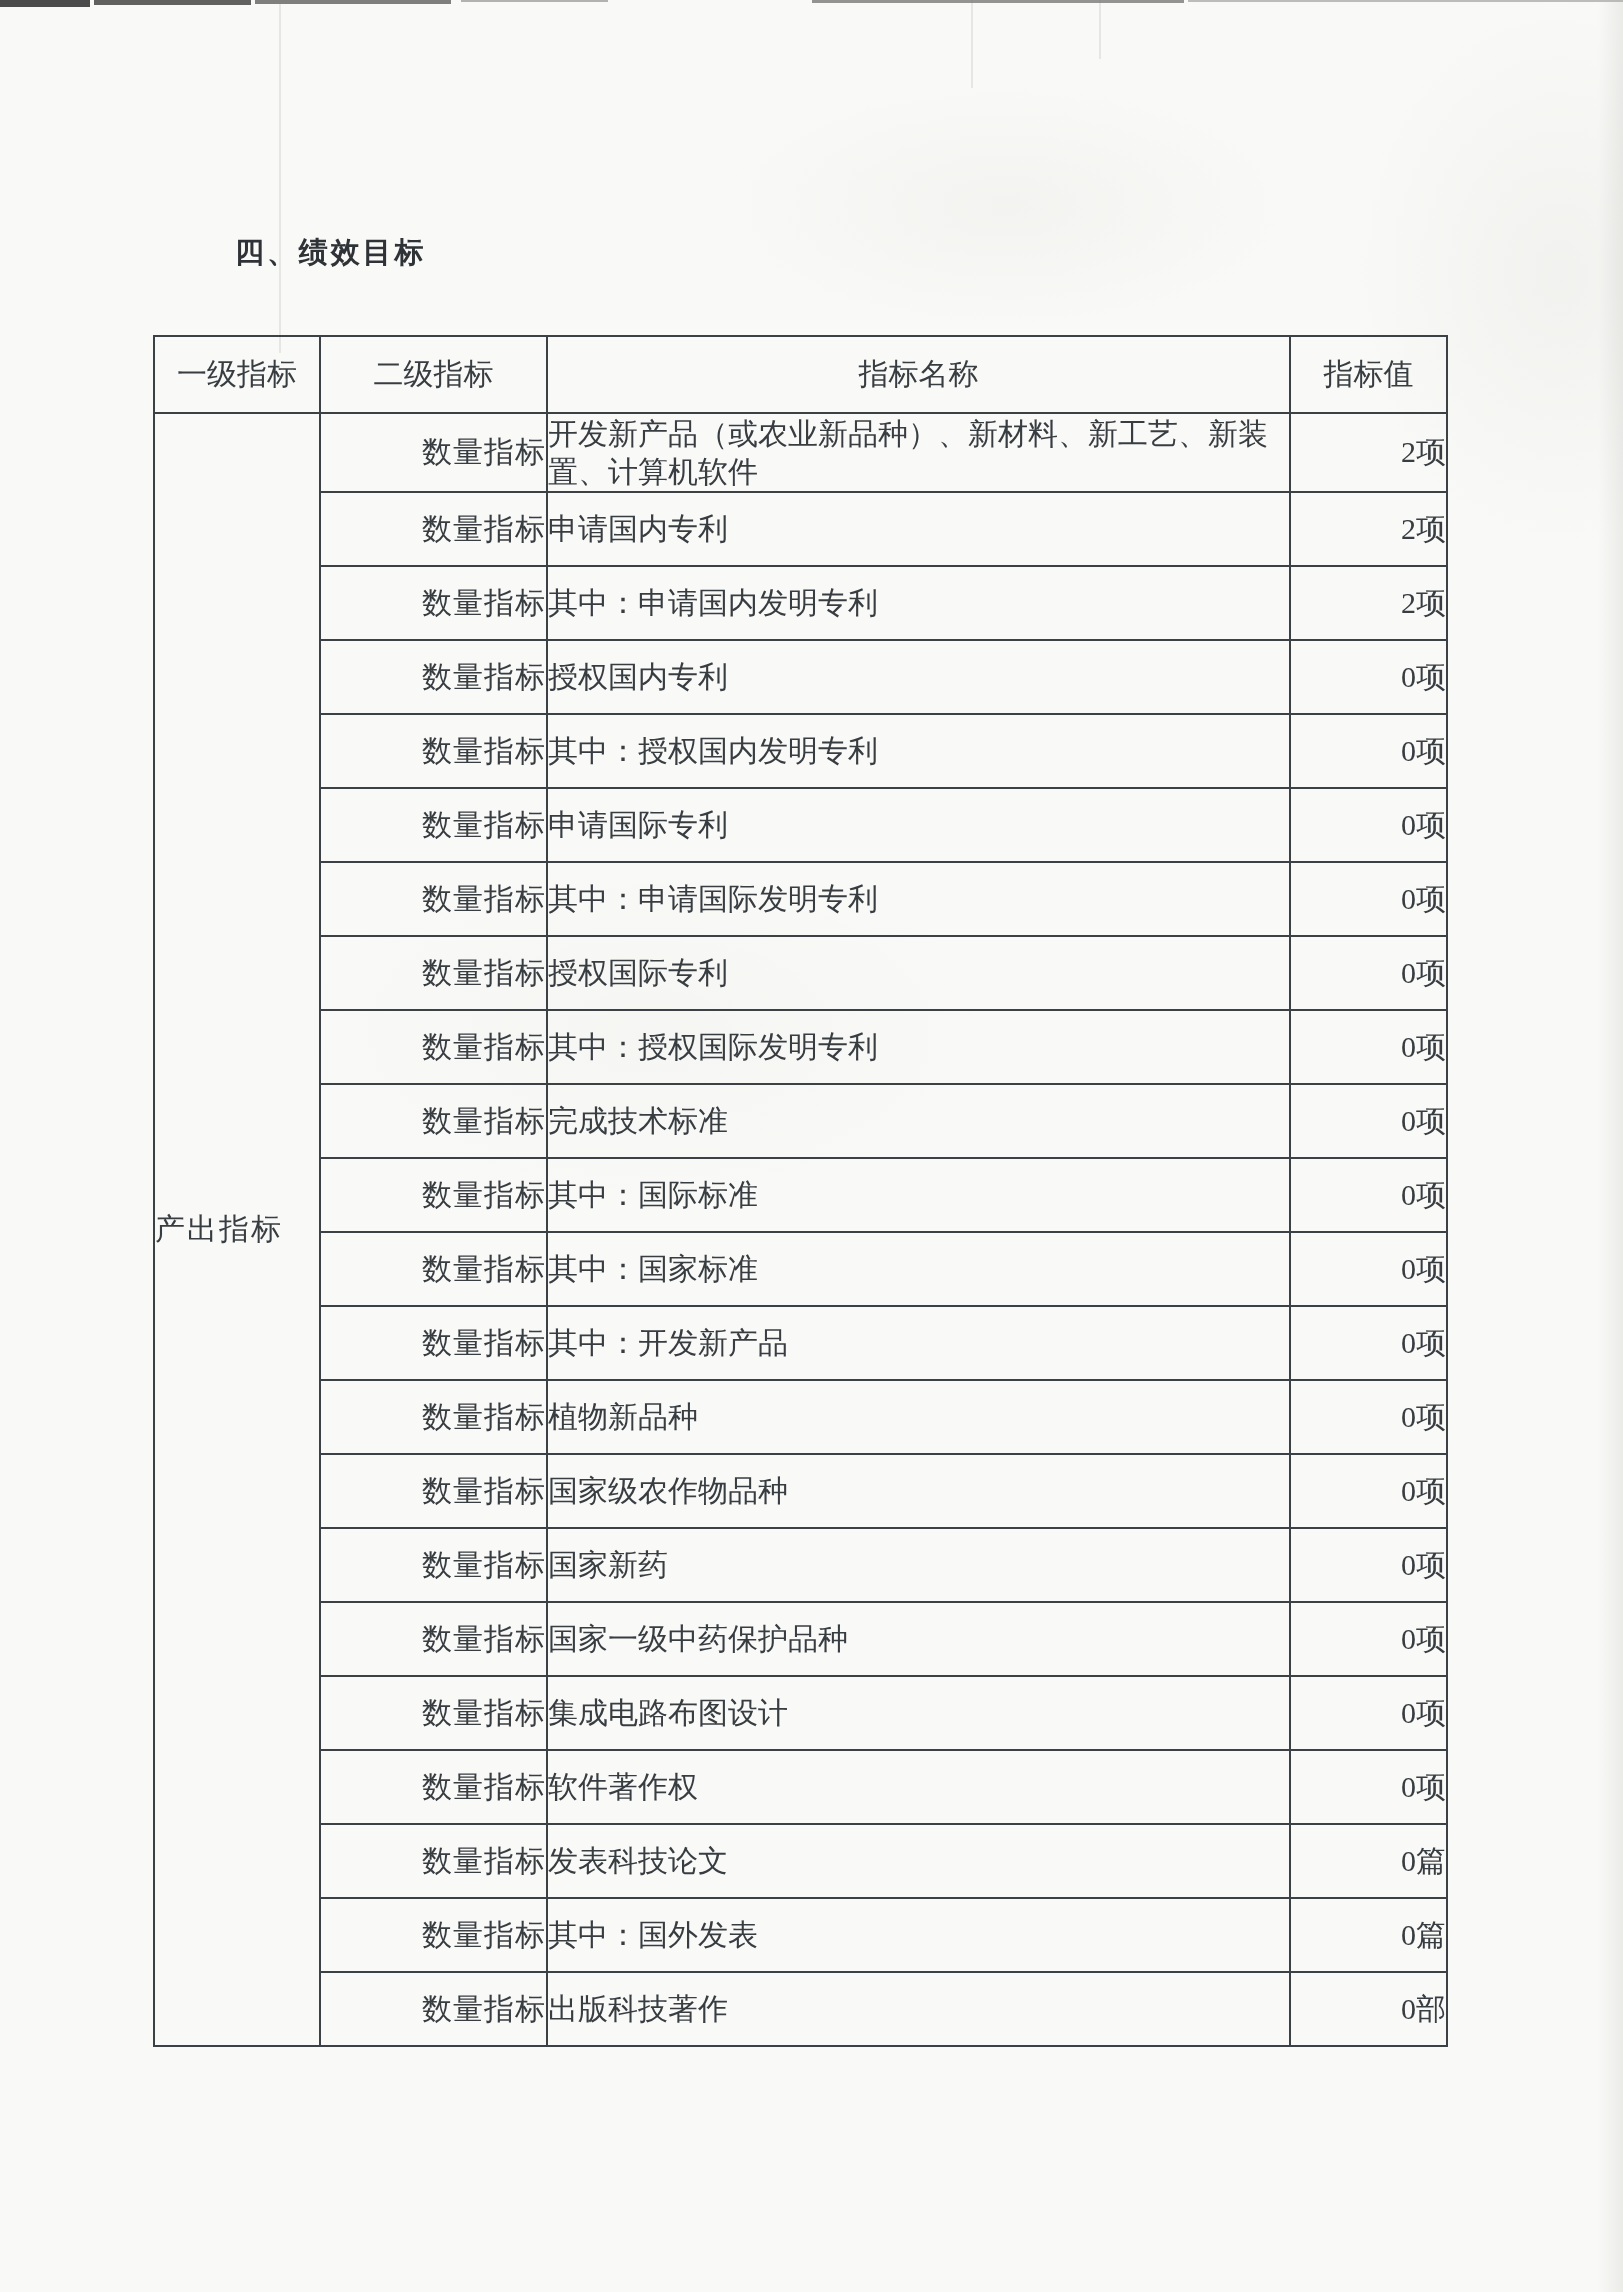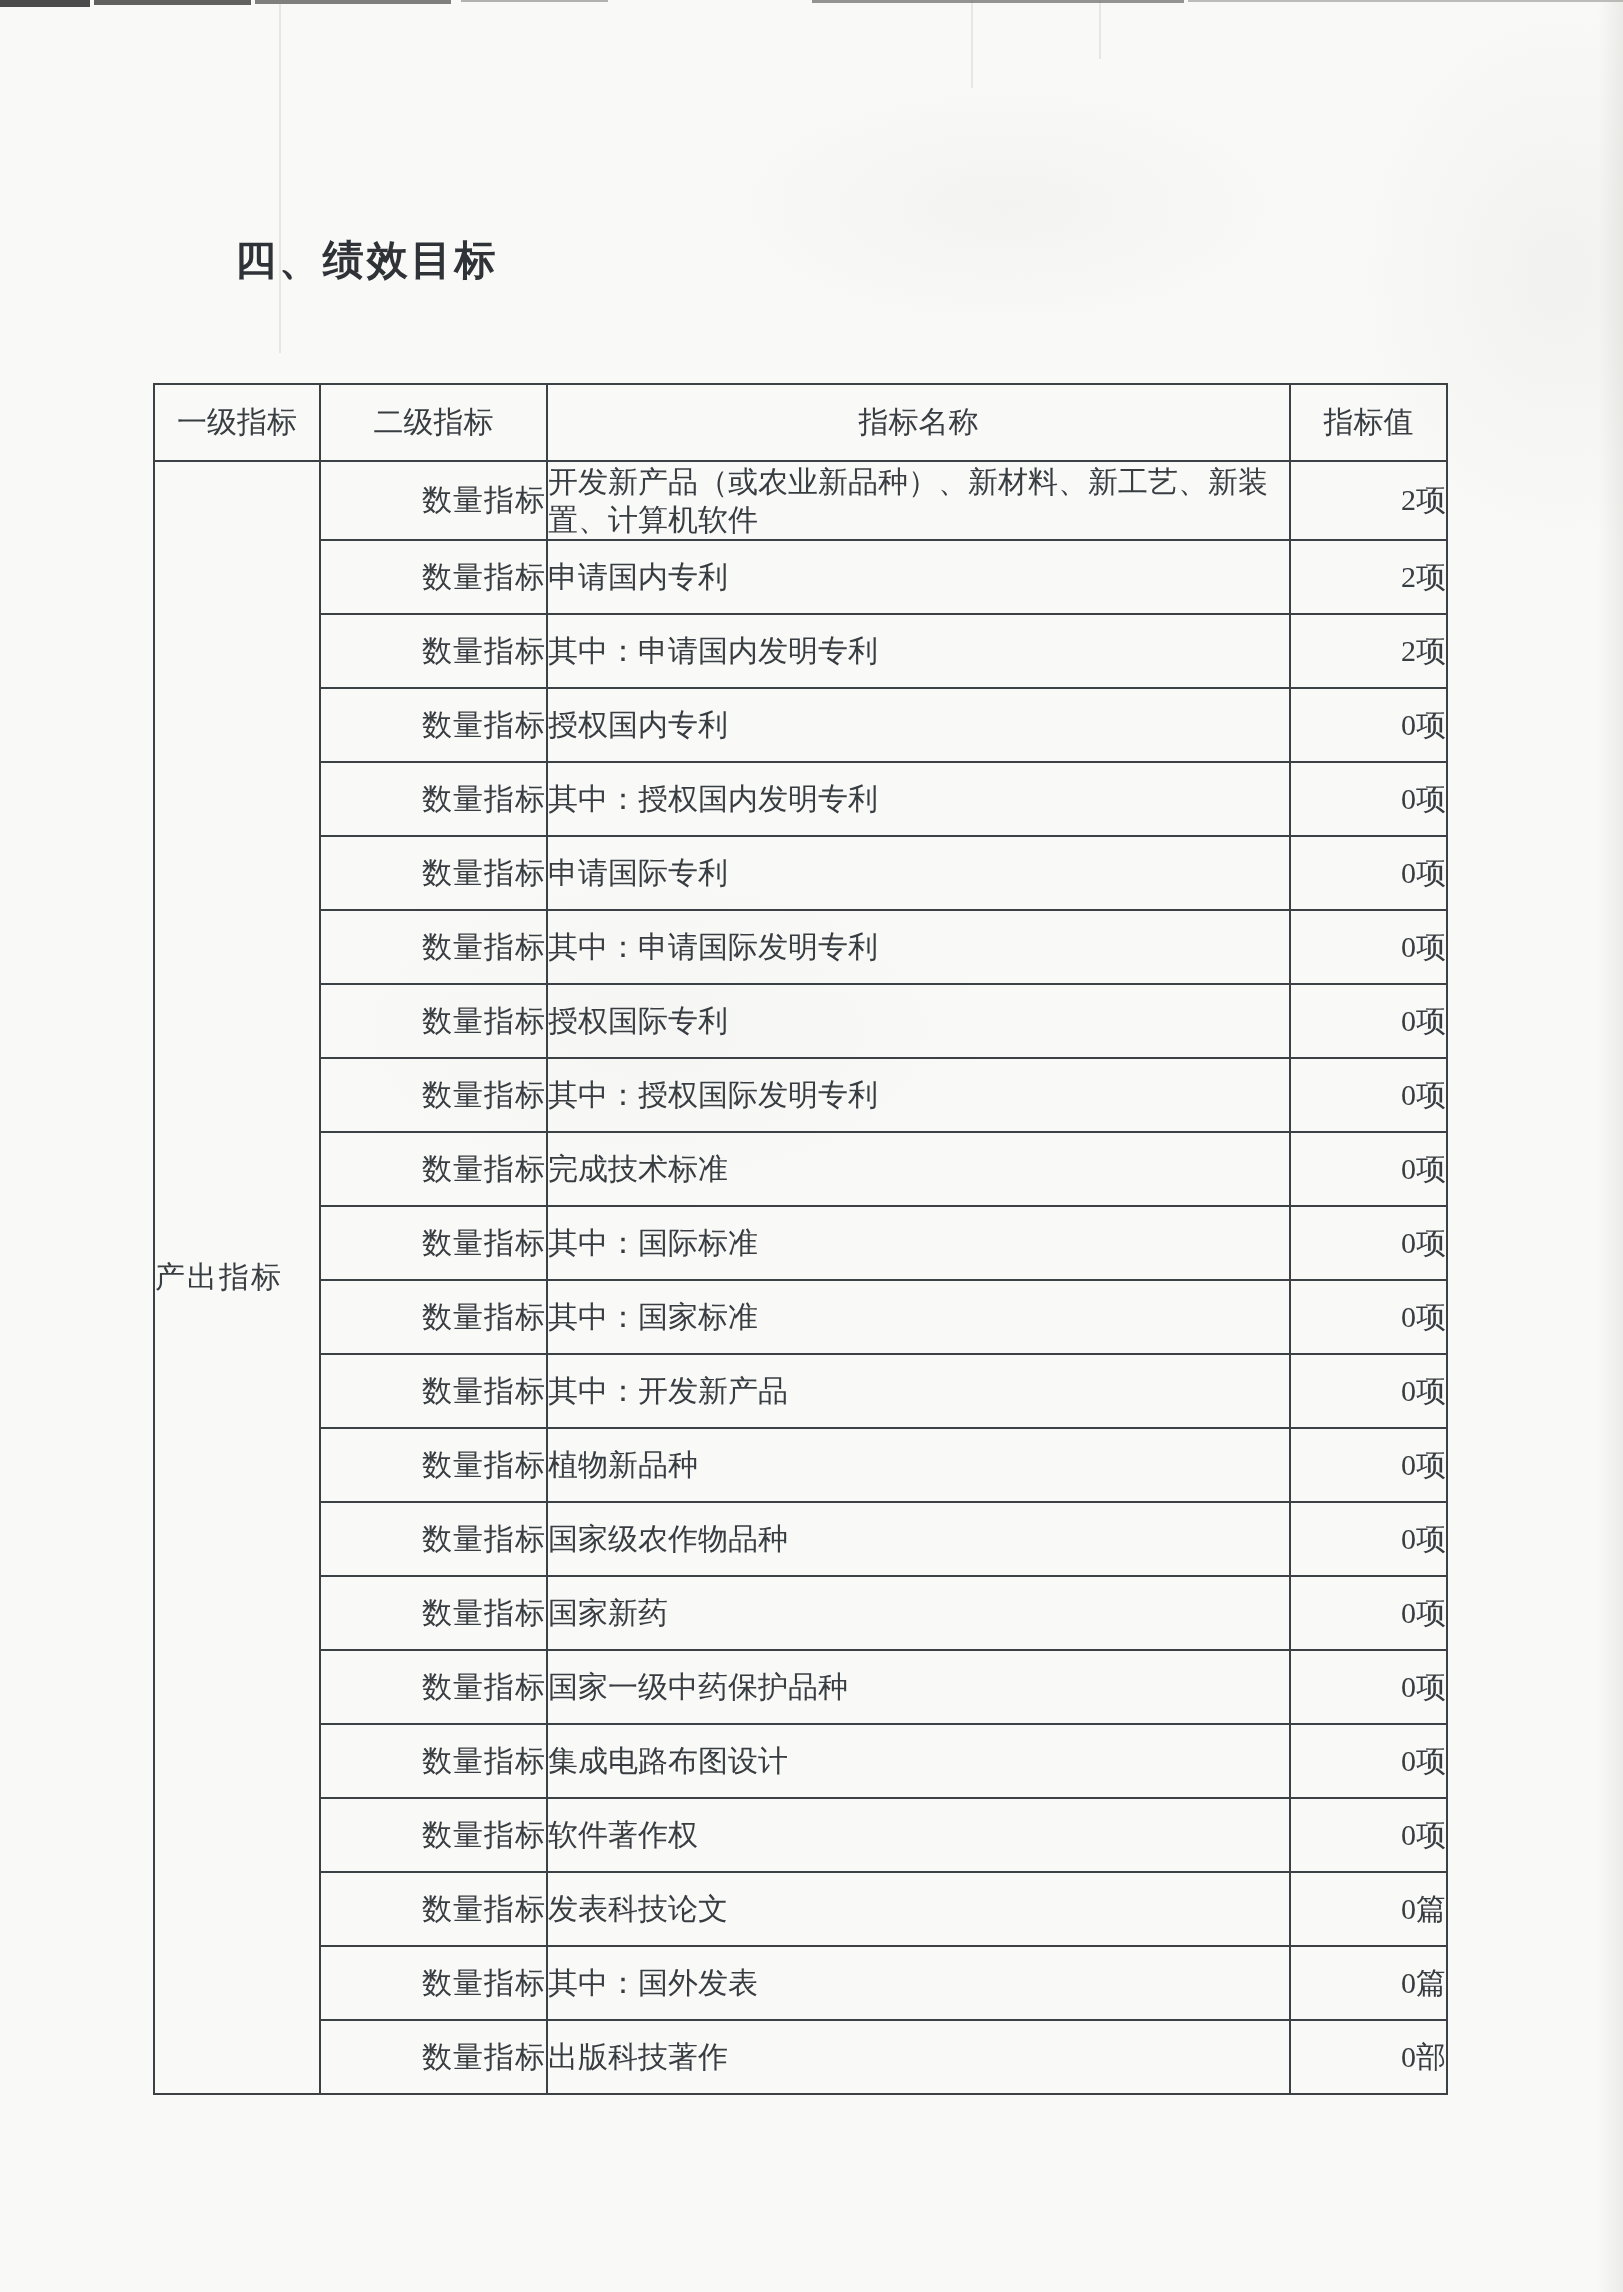--- a/index.html
+++ b/index.html
@@ -32,30 +32,29 @@
   .c1{left:279px;top:0;height:353px;}
   .c2{left:971px;top:0;height:88px;}
   .c3{left:1099px;top:0;height:59px;}
   .edge-shade{
     position:absolute;right:0;top:0;width:25.5px;height:2293px;
     background:linear-gradient(to right, transparent, rgba(170,170,165,0.18));
   }
 
   .title{
     position:absolute;left:235px;top:233px;
-    font-size:41px;font-weight:bold;letter-spacing:2.9px;color:#2f3337;
+    font-size:29px;font-weight:bold;letter-spacing:2.9px;color:#2f3337;
   }
 
   table.perf{
     position:absolute;left:153px;top:335px;
     width:1293px;
     border-collapse:collapse;
     table-layout:fixed;
     background:transparent;
-    margin-top:48px;
   }
   table.perf col.c-l1{width:166px;}
   table.perf col.c-l2{width:227px;}
   table.perf col.c-name{width:743px;}
   table.perf col.c-val{width:157px;}
   table.perf th, table.perf td{
     border:2px solid #3c4146;
     font-size:30px;
     font-weight:normal;
     color:#383d42;

